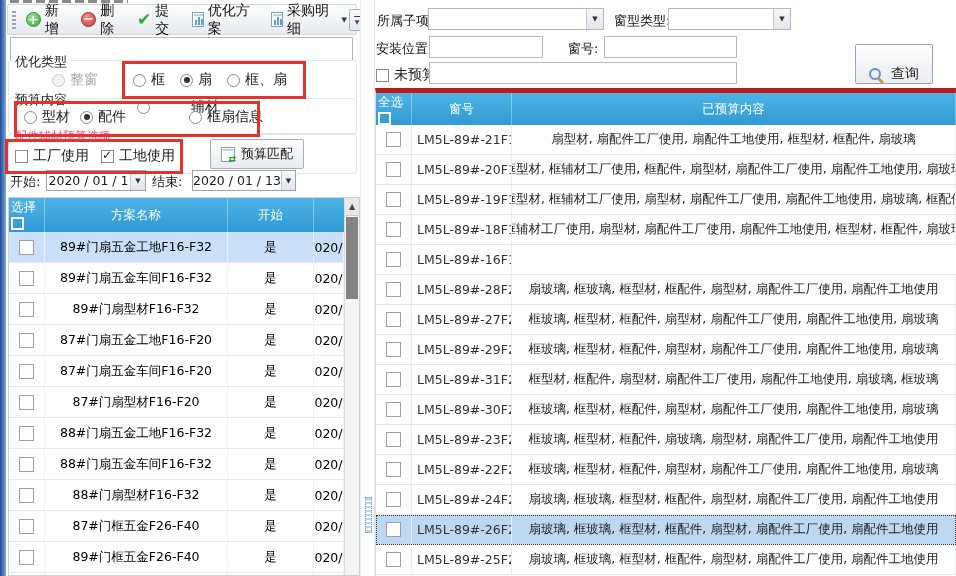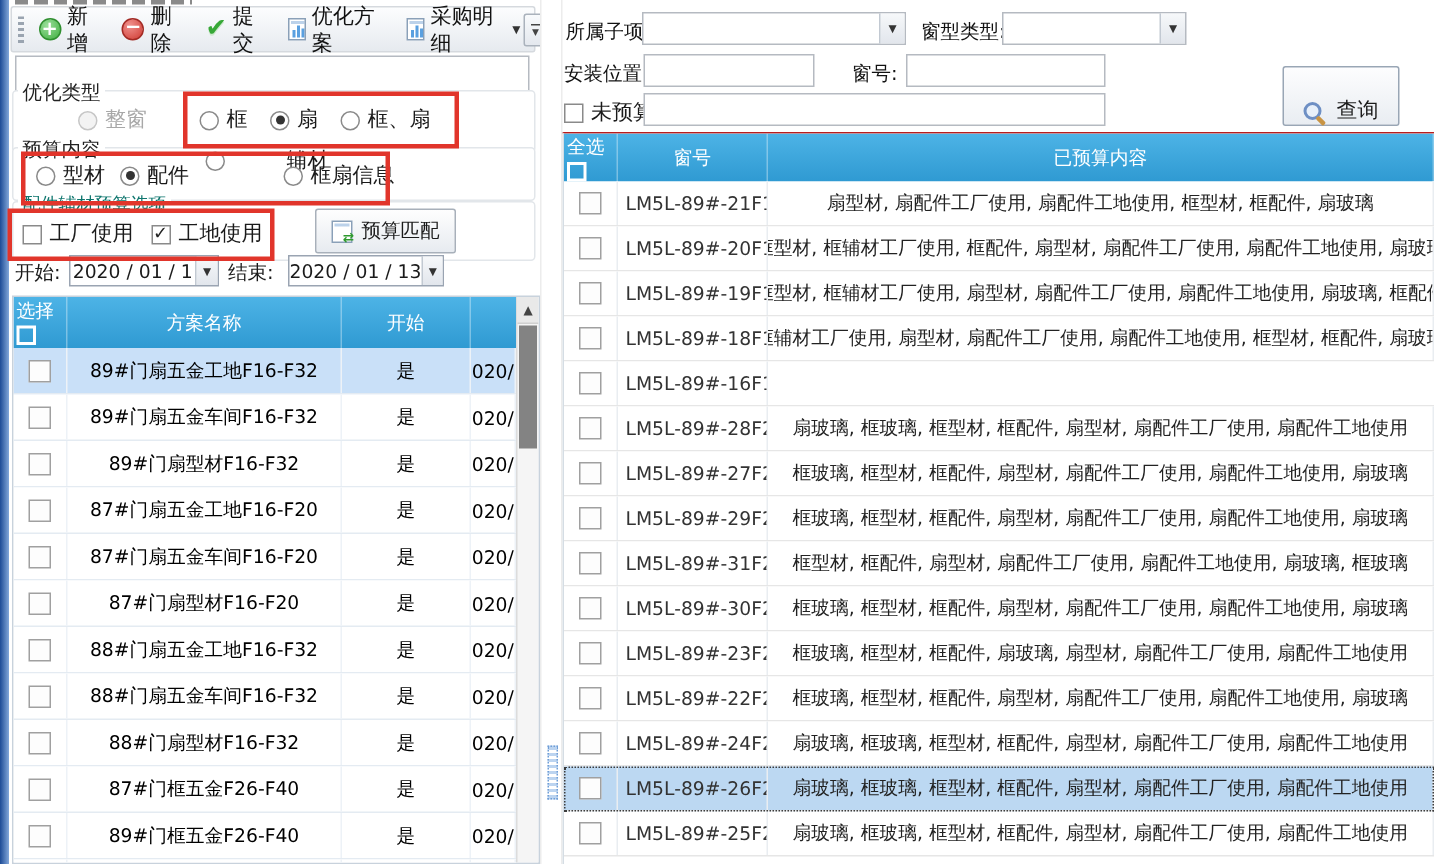--- a/index.html
+++ b/index.html
@@ -36,21 +36,21 @@
   .overflow-btn::before{content:"";width:7px;border-top:1px solid #444;margin-bottom:1px;}
   .overflow-btn::after{content:"▼";font-size:6px;color:#444;}
 
   
   .lsearch{left:10px;top:37px;width:333px;height:22px;border:1px solid #b5bac1;font-size:13px;padding:0 4px;outline:none;}
   .gbox{border:1px solid #e2e6ea;border-radius:3px;background:#fff;}
   .gb1{left:8px;top:60px;width:347px;height:40px;}
   .gb2{left:8px;top:98px;width:347px;height:34px;}
   .gb3{left:8px;top:134px;width:347px;height:38px;}
   .glabel{background:#fff;padding:0 3px;font-size:13px;color:#222;}
-  .glabel.sub{font-size:12px;color:#0f766e;}
+  .glabel.sub{font-size:12px;color:#ec4899;}
   .ritem{position:absolute;display:flex;align-items:center;gap:5px;font-size:14px;}
   .radio{width:13px;height:13px;border:1px solid #8a8a8a;border-radius:50%;background:#fff;position:relative;flex:0 0 auto;box-sizing:border-box;}
   .radio.checked::after{content:"";position:absolute;left:2.5px;top:2.5px;width:6px;height:6px;border-radius:50%;background:#333;}
   .radio.disabled{border-color:#c6c6c6;background:#f3f3f3;}
   .ritem.disabled{color:#a8a8a8;}
   .cbox{width:13px;height:13px;border:1px solid #8a8a8a;background:#fff;position:relative;flex:0 0 auto;box-sizing:border-box;}
   .cbox.checked::after{content:"✓";position:absolute;left:0px;top:-3px;font-size:12px;font-weight:bold;color:#222;}
   .ann{border:3px solid #e1352b;pointer-events:none;z-index:9;}
   .ann1{left:122px;top:61px;width:178px;height:32px;}
   .ann2{left:14px;top:101px;width:240px;height:30px;}
@@ -99,21 +99,21 @@
   .combo .cbtn{width:16px;border-left:1px solid #c2c9d2;background:linear-gradient(#f6f8fa,#e2e6ec);
     display:flex;align-items:center;justify-content:center;font-size:7px;color:#333;}
   .tin{position:absolute;height:22px;border:1px solid #b5bac1;box-sizing:border-box;font-size:12.5px;padding:0 4px;outline:none;}
   .query-btn{left:816px;top:44px;width:76px;height:38px;border:1px solid #99a6b5;border-radius:2px;
     background:linear-gradient(#fdfdfe,#e9edf2);display:flex;align-items:flex-end;justify-content:center;gap:7px;font-size:14px;margin-left:39px;}
   .mag{width:15px;height:15px;position:relative;flex:0 0 auto;}
   .mag::before{content:"";position:absolute;left:0;top:0;width:8px;height:8px;border:2px solid #6e8fc4;border-radius:50%;background:#e8f0fa;}
   .mag::after{content:"";position:absolute;right:0px;bottom:1px;width:7px;height:3px;background:#c89444;border-radius:1px;transform:rotate(45deg);}
 
   
-  .rtable{left:375px;top:88px;width:581px;height:488px;overflow:hidden;background:#fff;border-top:1px solid #b91c1c;border-left:1px solid #d5dde4;box-sizing:border-box;}
+  .rtable{left:375px;top:88px;width:581px;height:488px;overflow:hidden;background:#fff;border-top:5px solid #b91c1c;border-left:1px solid #d5dde4;box-sizing:border-box;}
   .rhead{display:grid;grid-template-columns:36px 100px 1fr;height:32px;font-size:12.5px;}
   .rhead .hc{display:flex;align-items:center;justify-content:center;border-right:1px solid rgba(255,255,255,.35);}
   .rhead .hc.sel-col{flex-direction:column;align-items:flex-start;justify-content:flex-start;padding:1px 2px;gap:1px;}
   .rrow{display:grid;grid-template-columns:36px 100px 1fr;height:30px;border-bottom:1px solid #e6e6e6;background:#fff;box-sizing:border-box;}
   .rrow.sel{background:#bcd8f2;outline:1px dotted #3c3c3c;outline-offset:-1px;}
   .rc{display:flex;align-items:center;font-size:12.5px;color:#222;border-right:1px solid #e9edf1;overflow:hidden;white-space:nowrap;}
   .rc.center{justify-content:center;}
   .rc.no{padding-left:5px;color:#333;}
 </style>
 </head>

